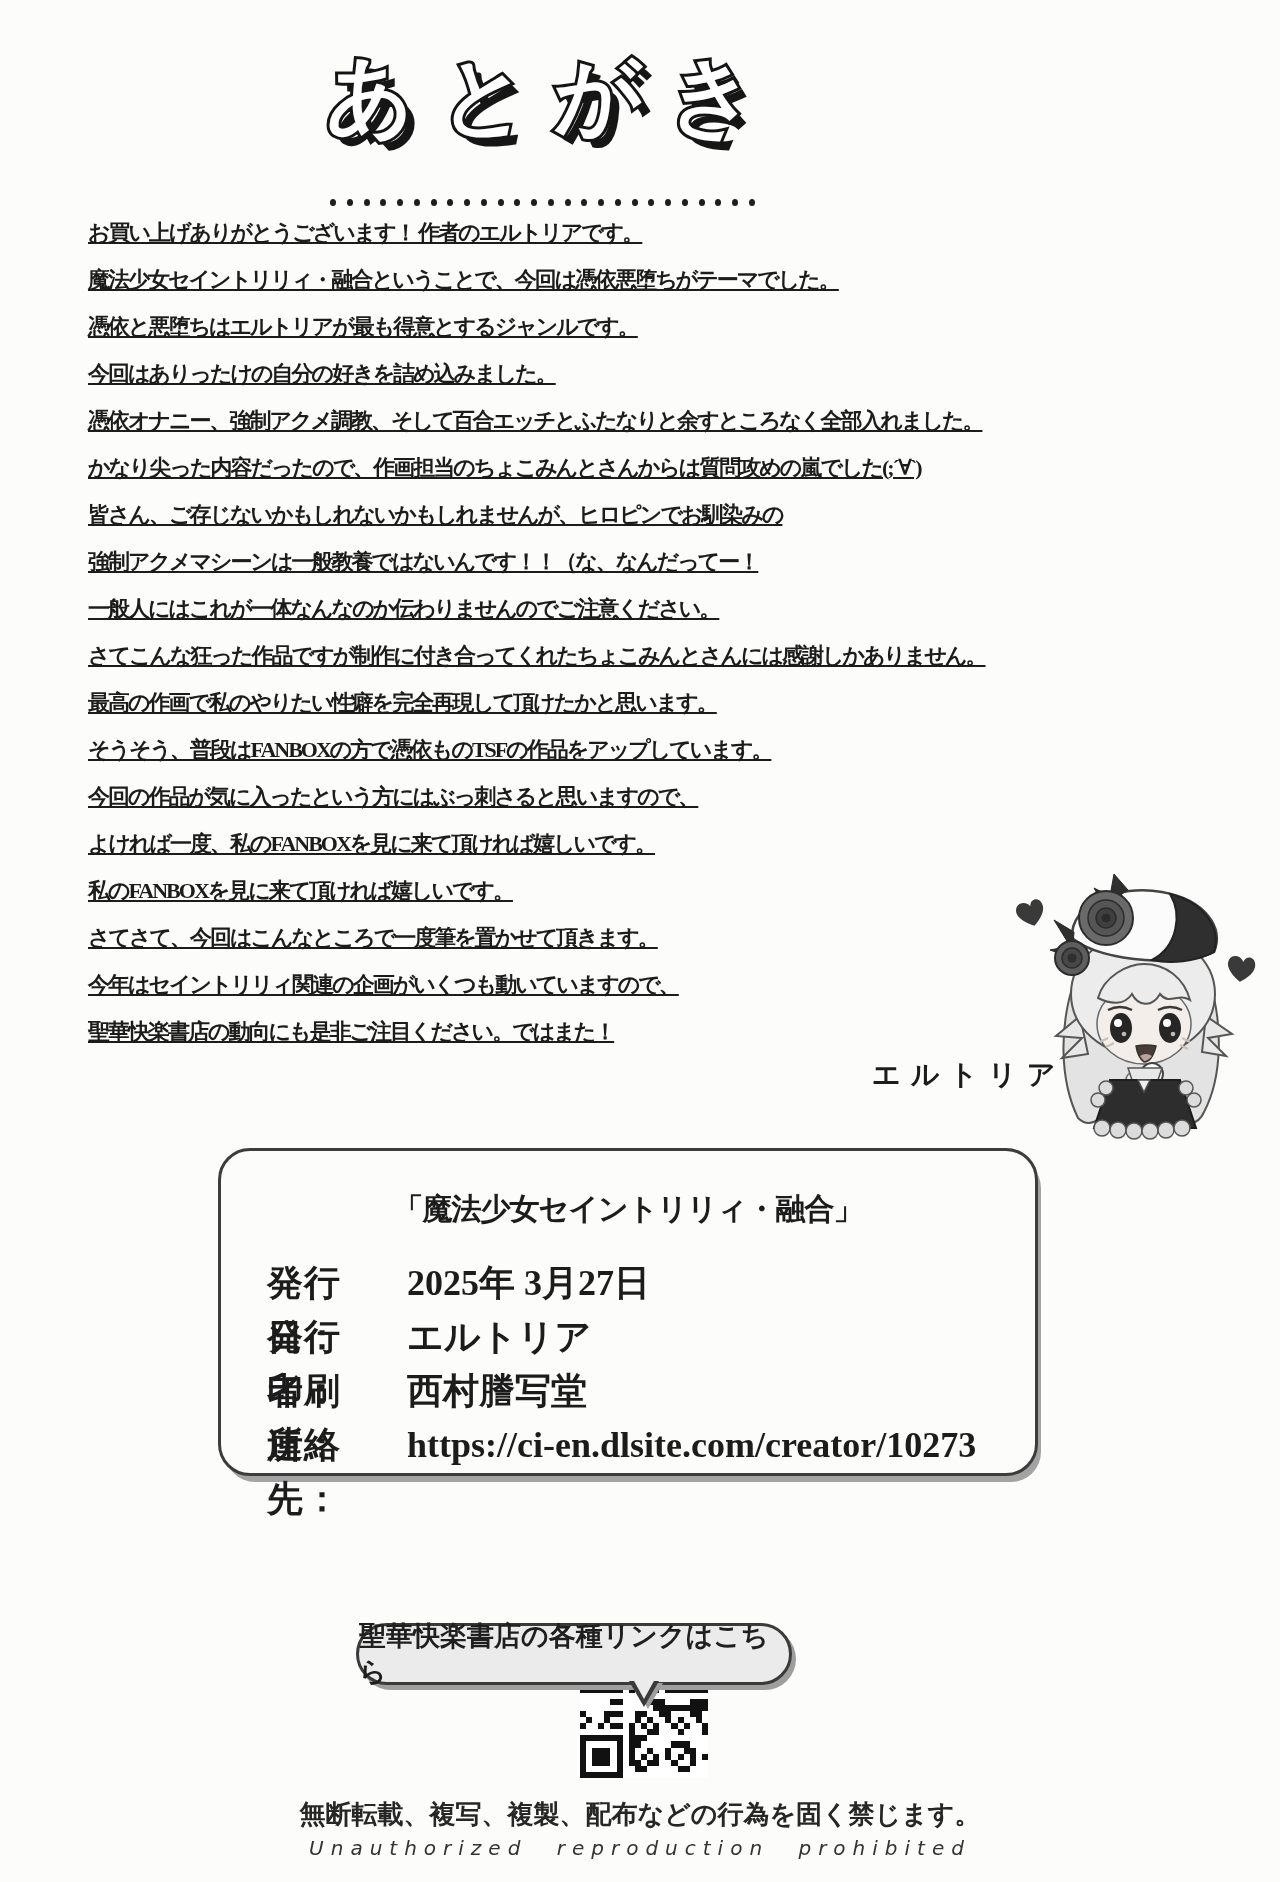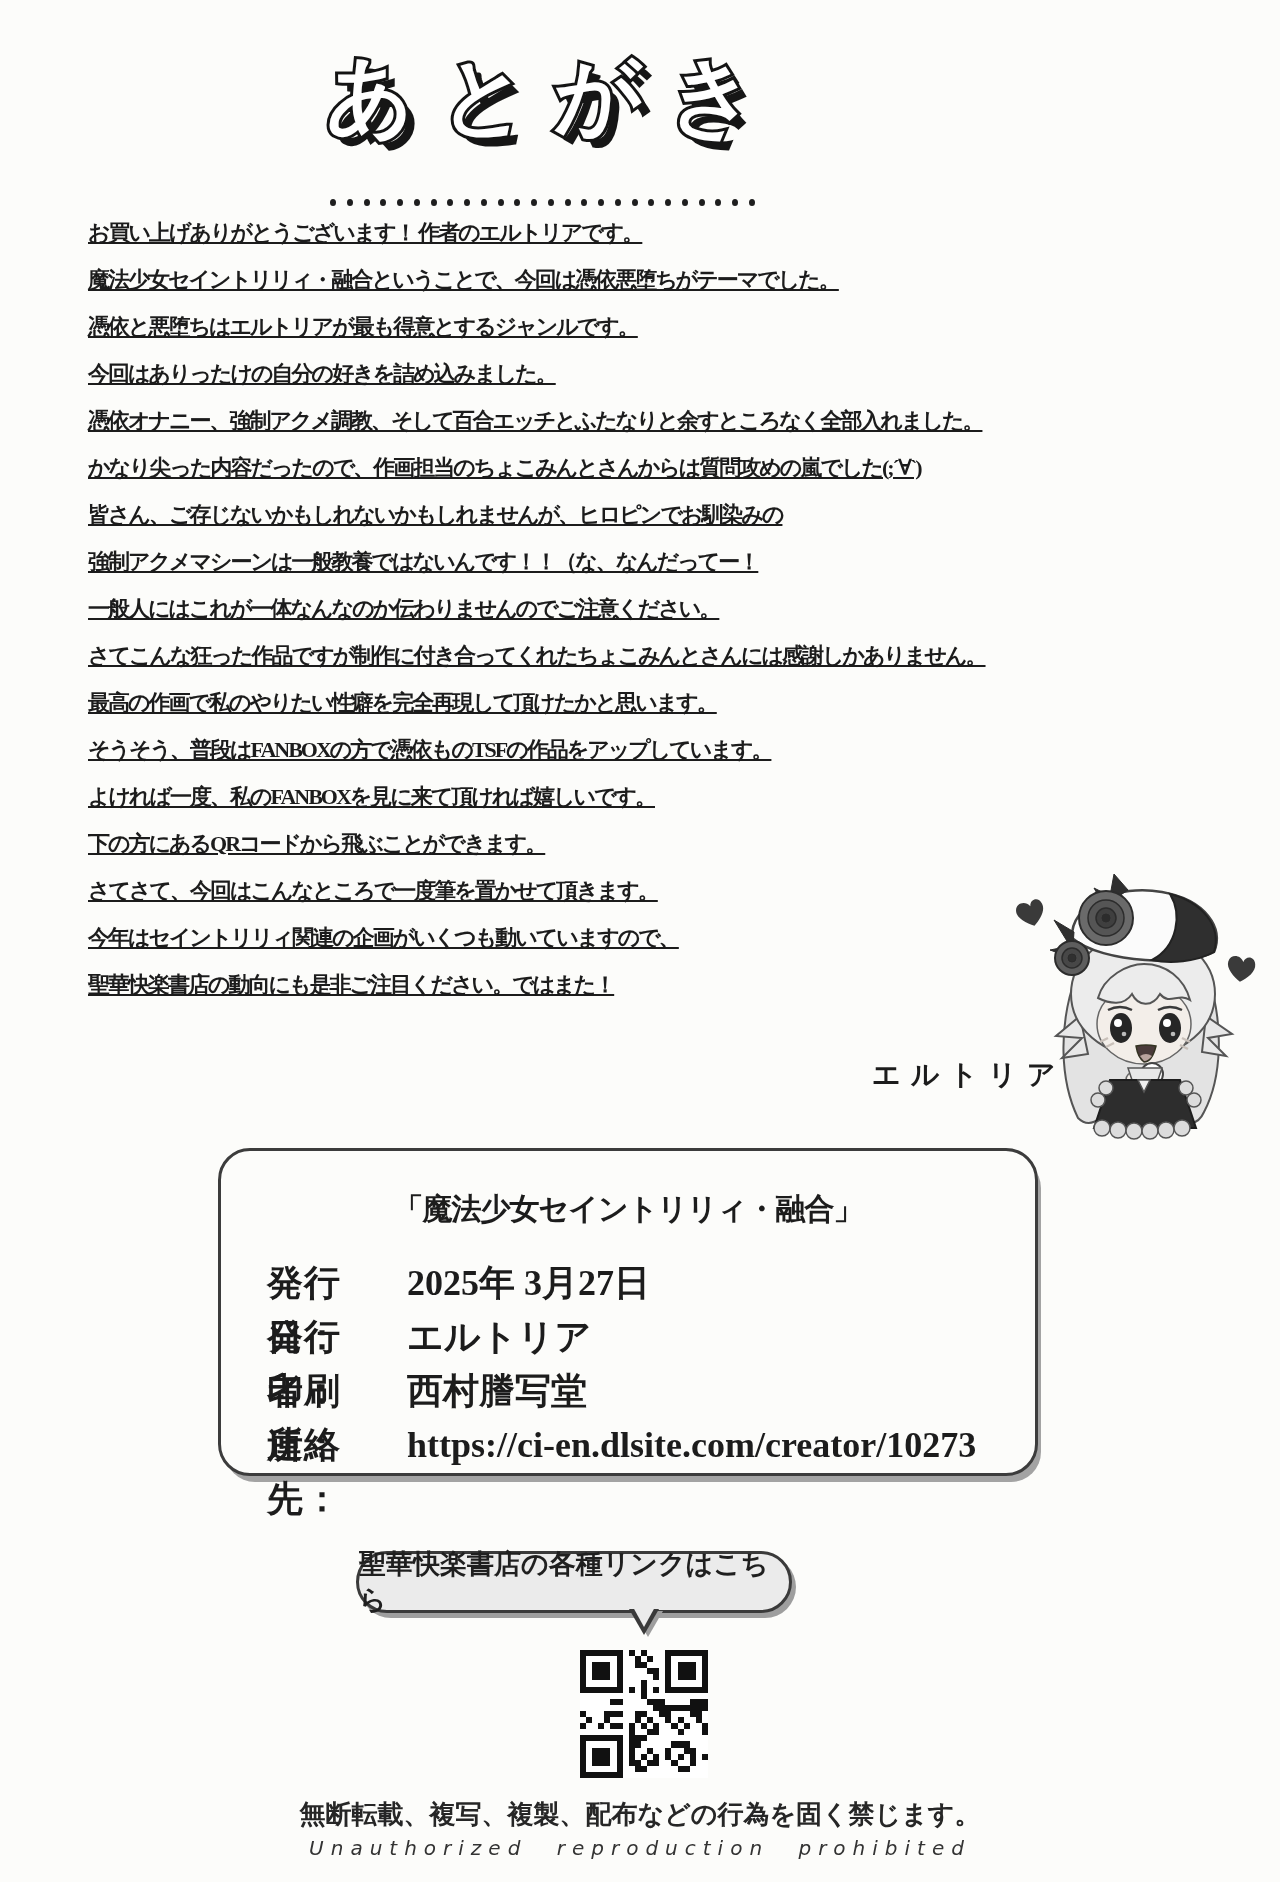--- a/index.html
+++ b/index.html
@@ -58,21 +58,21 @@
   .colophon .c-title{
     margin-top:38px;text-align:center;
     font-size:30px;font-weight:bold;letter-spacing:-1px;
   }
   .colophon .rows{margin:26px 0 0 46px;}
   .colophon .row{display:flex;height:54px;line-height:54px;font-size:36px;font-weight:bold;}
   .colophon .row .lbl{width:140px;letter-spacing:1px;}
   .colophon .row .val{letter-spacing:0;}
   
   .links-btn{
-    position:absolute;top:1551px;left:356px;width:436px;height:62px;
+    position:absolute;top:1623px;left:356px;width:436px;height:62px;
     background:#ebebeb;border:3px solid #3a3a3a;border-radius:34px;
     box-shadow:4px 5px 0 #9e9e9e;
     box-sizing:border-box;
     display:flex;align-items:center;justify-content:center;
     font-family:"DejaVu Sans","Liberation Sans",sans-serif;
     font-size:27px;font-weight:bold;color:#1f1f1f;letter-spacing:0px;
     z-index:2;
   }
   .links-btn .tail-border,.links-btn .tail-fill,.links-btn .tail-shadow{
     position:absolute;width:0;height:0;left:270px;
@@ -153,22 +153,23 @@
     <div>憑依と悪堕ちはエルトリアが最も得意とするジャンルです。</div>
     <div>今回はありったけの自分の好きを詰め込みました。</div>
     <div>憑依オナニー、強制アクメ調教、そして百合エッチとふたなりと余すところなく全部入れました。</div>
     <div>かなり尖った内容だったので、作画担当のちょこみんとさんからは質問攻めの嵐でした(;´∀`)</div>
     <div>皆さん、ご存じないかもしれないかもしれませんが、ヒロピンでお馴染みの</div>
     <div>強制アクメマシーンは一般教養ではないんです！！（な、なんだってー！</div>
     <div>一般人にはこれが一体なんなのか伝わりませんのでご注意ください。</div>
     <div>さてこんな狂った作品ですが制作に付き合ってくれたちょこみんとさんには感謝しかありません。</div>
     <div>最高の作画で私のやりたい性癖を完全再現して頂けたかと思います。</div>
     <div>そうそう、普段はFANBOXの方で憑依ものTSFの作品をアップしています。</div>
+    <div>今回の作品が気に入ったという方にはぶっ刺さると思いますので、</div>
     <div>よければ一度、私のFANBOXを見に来て頂ければ嬉しいです。</div>
-    <div>下の方にあるQRコードから飛ぶことができます。</div>
+    <div>私のFANBOXを見に来て頂ければ嬉しいです。</div>
     <div>さてさて、今回はこんなところで一度筆を置かせて頂きます。</div>
     <div>今年はセイントリリィ関連の企画がいくつも動いていますので、</div>
     <div>聖華快楽書店の動向にも是非ご注目ください。ではまた！</div>
   </div>
 
   <div class="signature">エルトリア</div>
 
   <svg class="chibi" viewBox="0 0 252 274">
 
     <g fill="#3a3a3a">

